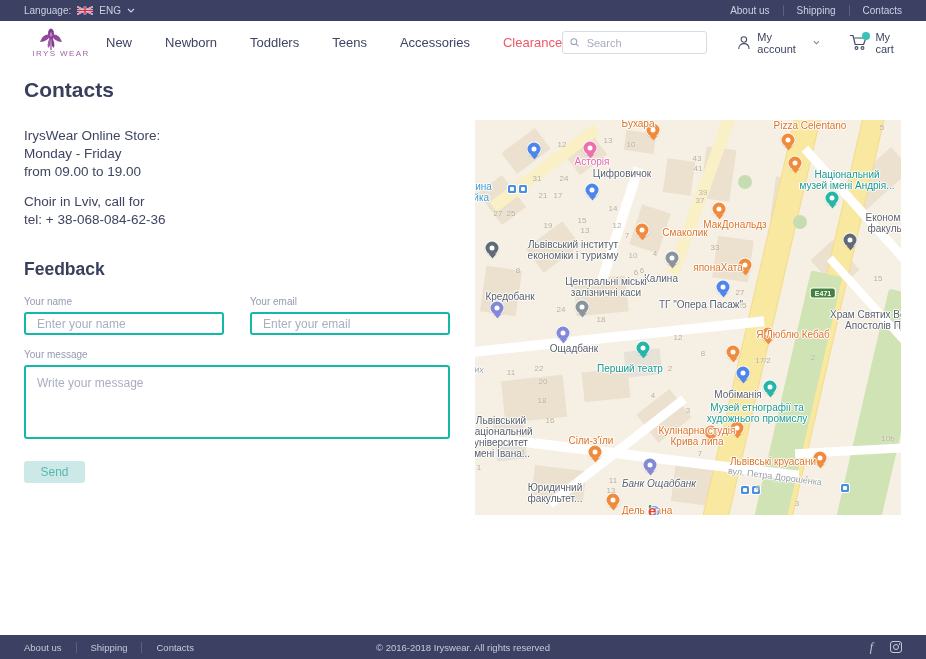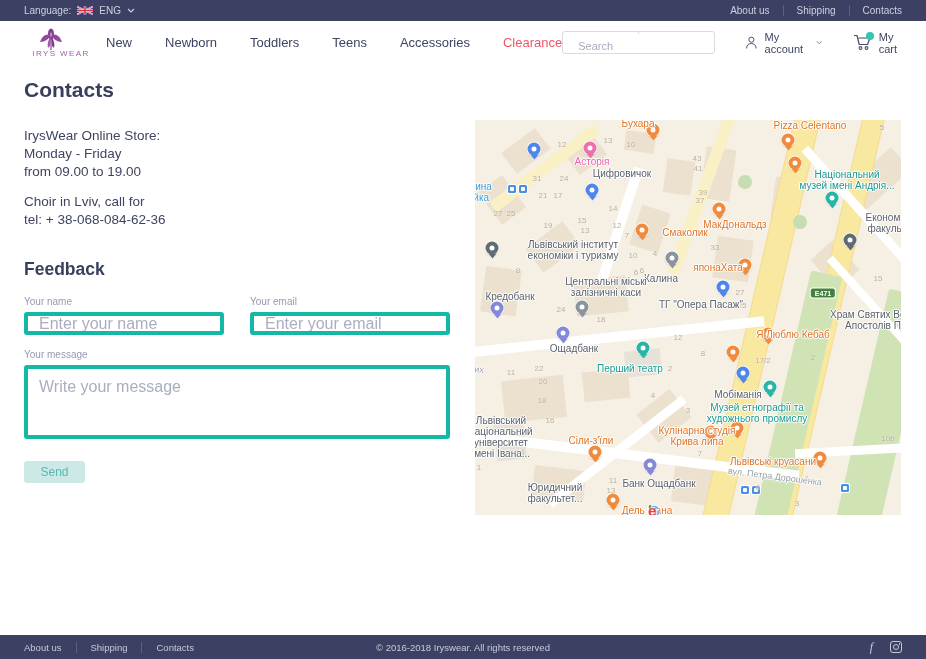--- a/index.html
+++ b/index.html
@@ -20,42 +20,42 @@
 
   
   .header{position:absolute;top:21px;left:0;right:0;height:43px;background:#fff;
           display:flex;align-items:center;padding:0 22px;box-sizing:border-box;}
   .logo{width:58px;display:flex;flex-direction:column;align-items:center;cursor:pointer;}
   .logo-text{font-size:8px;letter-spacing:1.4px;color:#a25fa8;margin-top:-1px;white-space:nowrap;padding-left:20px;}
   .nav{display:flex;gap:33px;margin-left:26px;font-size:13px;color:#3e4462;}
   .nav span{cursor:pointer;}
   .nav .active{color:#ee5768;}
   .search{margin-left:auto;width:146px;height:21px;border:1px solid #d8dbe2;border-radius:3px;
-          display:flex;align-items:center;padding:0 15px;gap:5px;box-sizing:content-box;flex-direction:column;}
+          display:flex;align-items:center;padding:0 7px;gap:5px;box-sizing:content-box;}
   .search input{border:none;outline:none;font-size:11px;width:100%;color:#3e4462;background:transparent;}
   .search input::placeholder{color:#a7acbe;}
   .hdr-item{display:flex;align-items:center;gap:7px;font-size:11px;cursor:pointer;}
   .account{margin-left:30px;}
   .cart{margin-left:30px;}
   .cart-ic{position:relative;width:19px;height:17px;}
   .cart-badge{position:absolute;right:-2px;top:-2px;width:8px;height:8px;border-radius:50%;background:#35c4b5;}
 
   
   .main{position:absolute;top:64px;left:24px;display:flex;}
   .left-col{width:426px;margin-right:25px;}
   h1.page-title{margin:14px 0 0;font-size:21px;color:#393e5b;font-weight:700;}
   .contact-group{margin-top:11px;font-size:13.5px;line-height:18.2px;color:#3f4561;white-space:pre-line;}
   .contact-group:first-of-type{margin-top:25px;}
   h2.fb-title{margin:30px 0 2px;font-size:17.5px;color:#393e5b;font-weight:700;}
   .form-row{display:flex;gap:26px;}
   .field{width:200px;}
   .field.full{width:426px;}
   .field label{display:block;font-size:10px;color:#959bb0;margin:14px 0 5px;}
-  .field input,.field textarea{width:100%;box-sizing:border-box;border:4px solid #14b8a6;border-radius:3px;
-        font-size:16px;color:#3e4462;font-family:"Liberation Sans",sans-serif;outline:none;}
+  .field input,.field textarea{width:100%;box-sizing:border-box;border:2px solid #14b8a6;border-radius:3px;
+        font-size:12px;color:#3e4462;font-family:"Liberation Sans",sans-serif;outline:none;}
   .field input{height:23px;padding:0 11px;}
   .field textarea{height:74px;padding:9px 11px;resize:none;}
   .field input::placeholder,.field textarea::placeholder{color:#a9aec0;}
   .send{margin-top:18px;width:61px;height:22px;background:#cde9e7;color:#54b9b1;border:none;
         border-radius:3px;font-size:12px;cursor:pointer;font-family:"Liberation Sans",sans-serif;}
 
   
   .map{width:426px;height:395px;margin-top:56px;position:relative;overflow:hidden;
        background:#f6efe3;cursor:grab;}
   .map *{position:absolute;}
@@ -365,21 +365,21 @@
 художнього промислу</div>
       <div class="lbl generic" style="left: 26px; top: 317px;">Львівський
 національний
 університет
 імені Івана...</div>
       <div class="lbl food" style="left: 116px; top: 320px;">Сіли-з'їли</div>
       <div class="lbl food" style="left: 222px; top: 316px;">Кулінарна студія
 Крива липа</div>
       <div class="lbl food" style="left: 298px; top: 341px;">Львівські круасани</div>
       <div class="lbl street" style="left: 300px; top: 357px;">вул. Петра Дорошенка</div>
-      <div class="lbl generic" style="left: 184px; top: 363px;">Банк Ощадбанк</div>
+      <div class="lbl generic" style="left: 184px; top: 363px; font-style: italic;">Банк Ощадбанк</div>
       <div class="lbl generic" style="left: 80px; top: 373px;">Юридичний
 факультет...</div>
       <div class="lbl food" style="left: 172px; top: 390px;">Дель Івана</div>
       <div class="lbl street" style="left: 4px; top: 250px;">их</div>
       <div class="eroute" style="left: 348px; top: 173px;">E471</div>
       <div class="glogo" style="left: 173px; top: 382px;">
         <span style="color: rgb(66, 133, 244);">G</span>
         <span style="color: rgb(234, 67, 53);">o</span>
         <span style="color: rgb(251, 188, 5);">o</span>
         <span style="color: rgb(66, 133, 244);">g</span>

